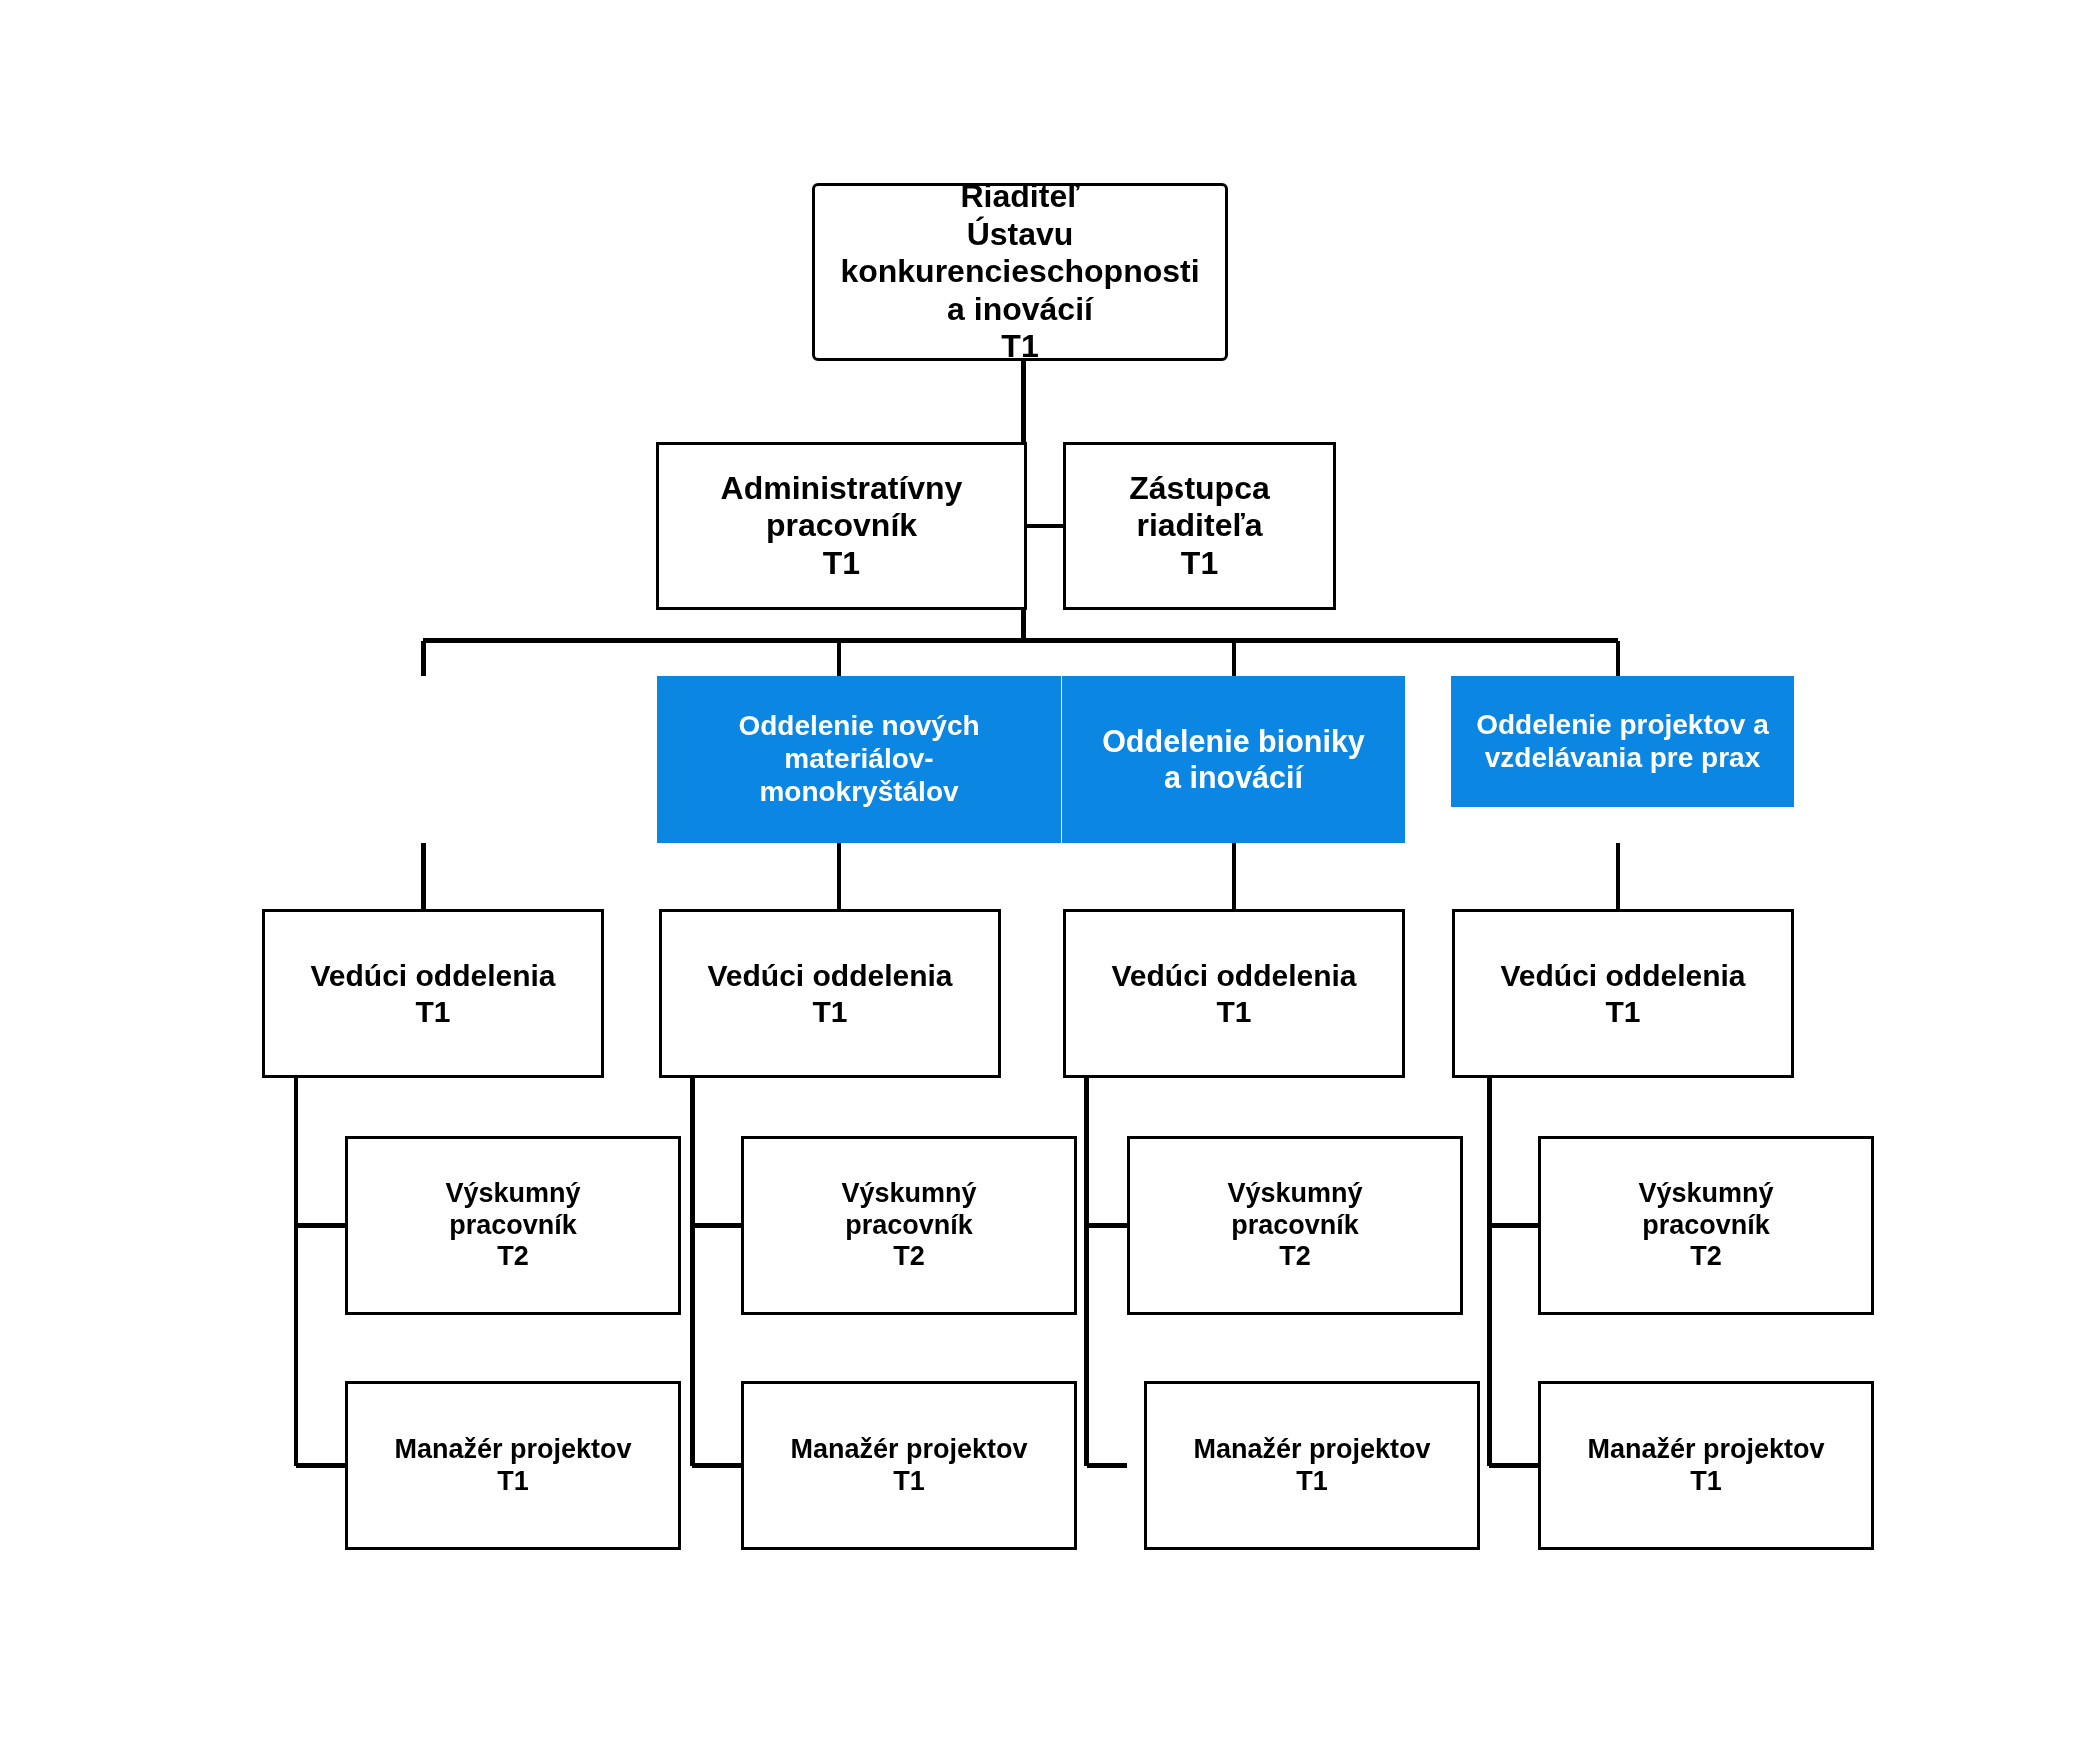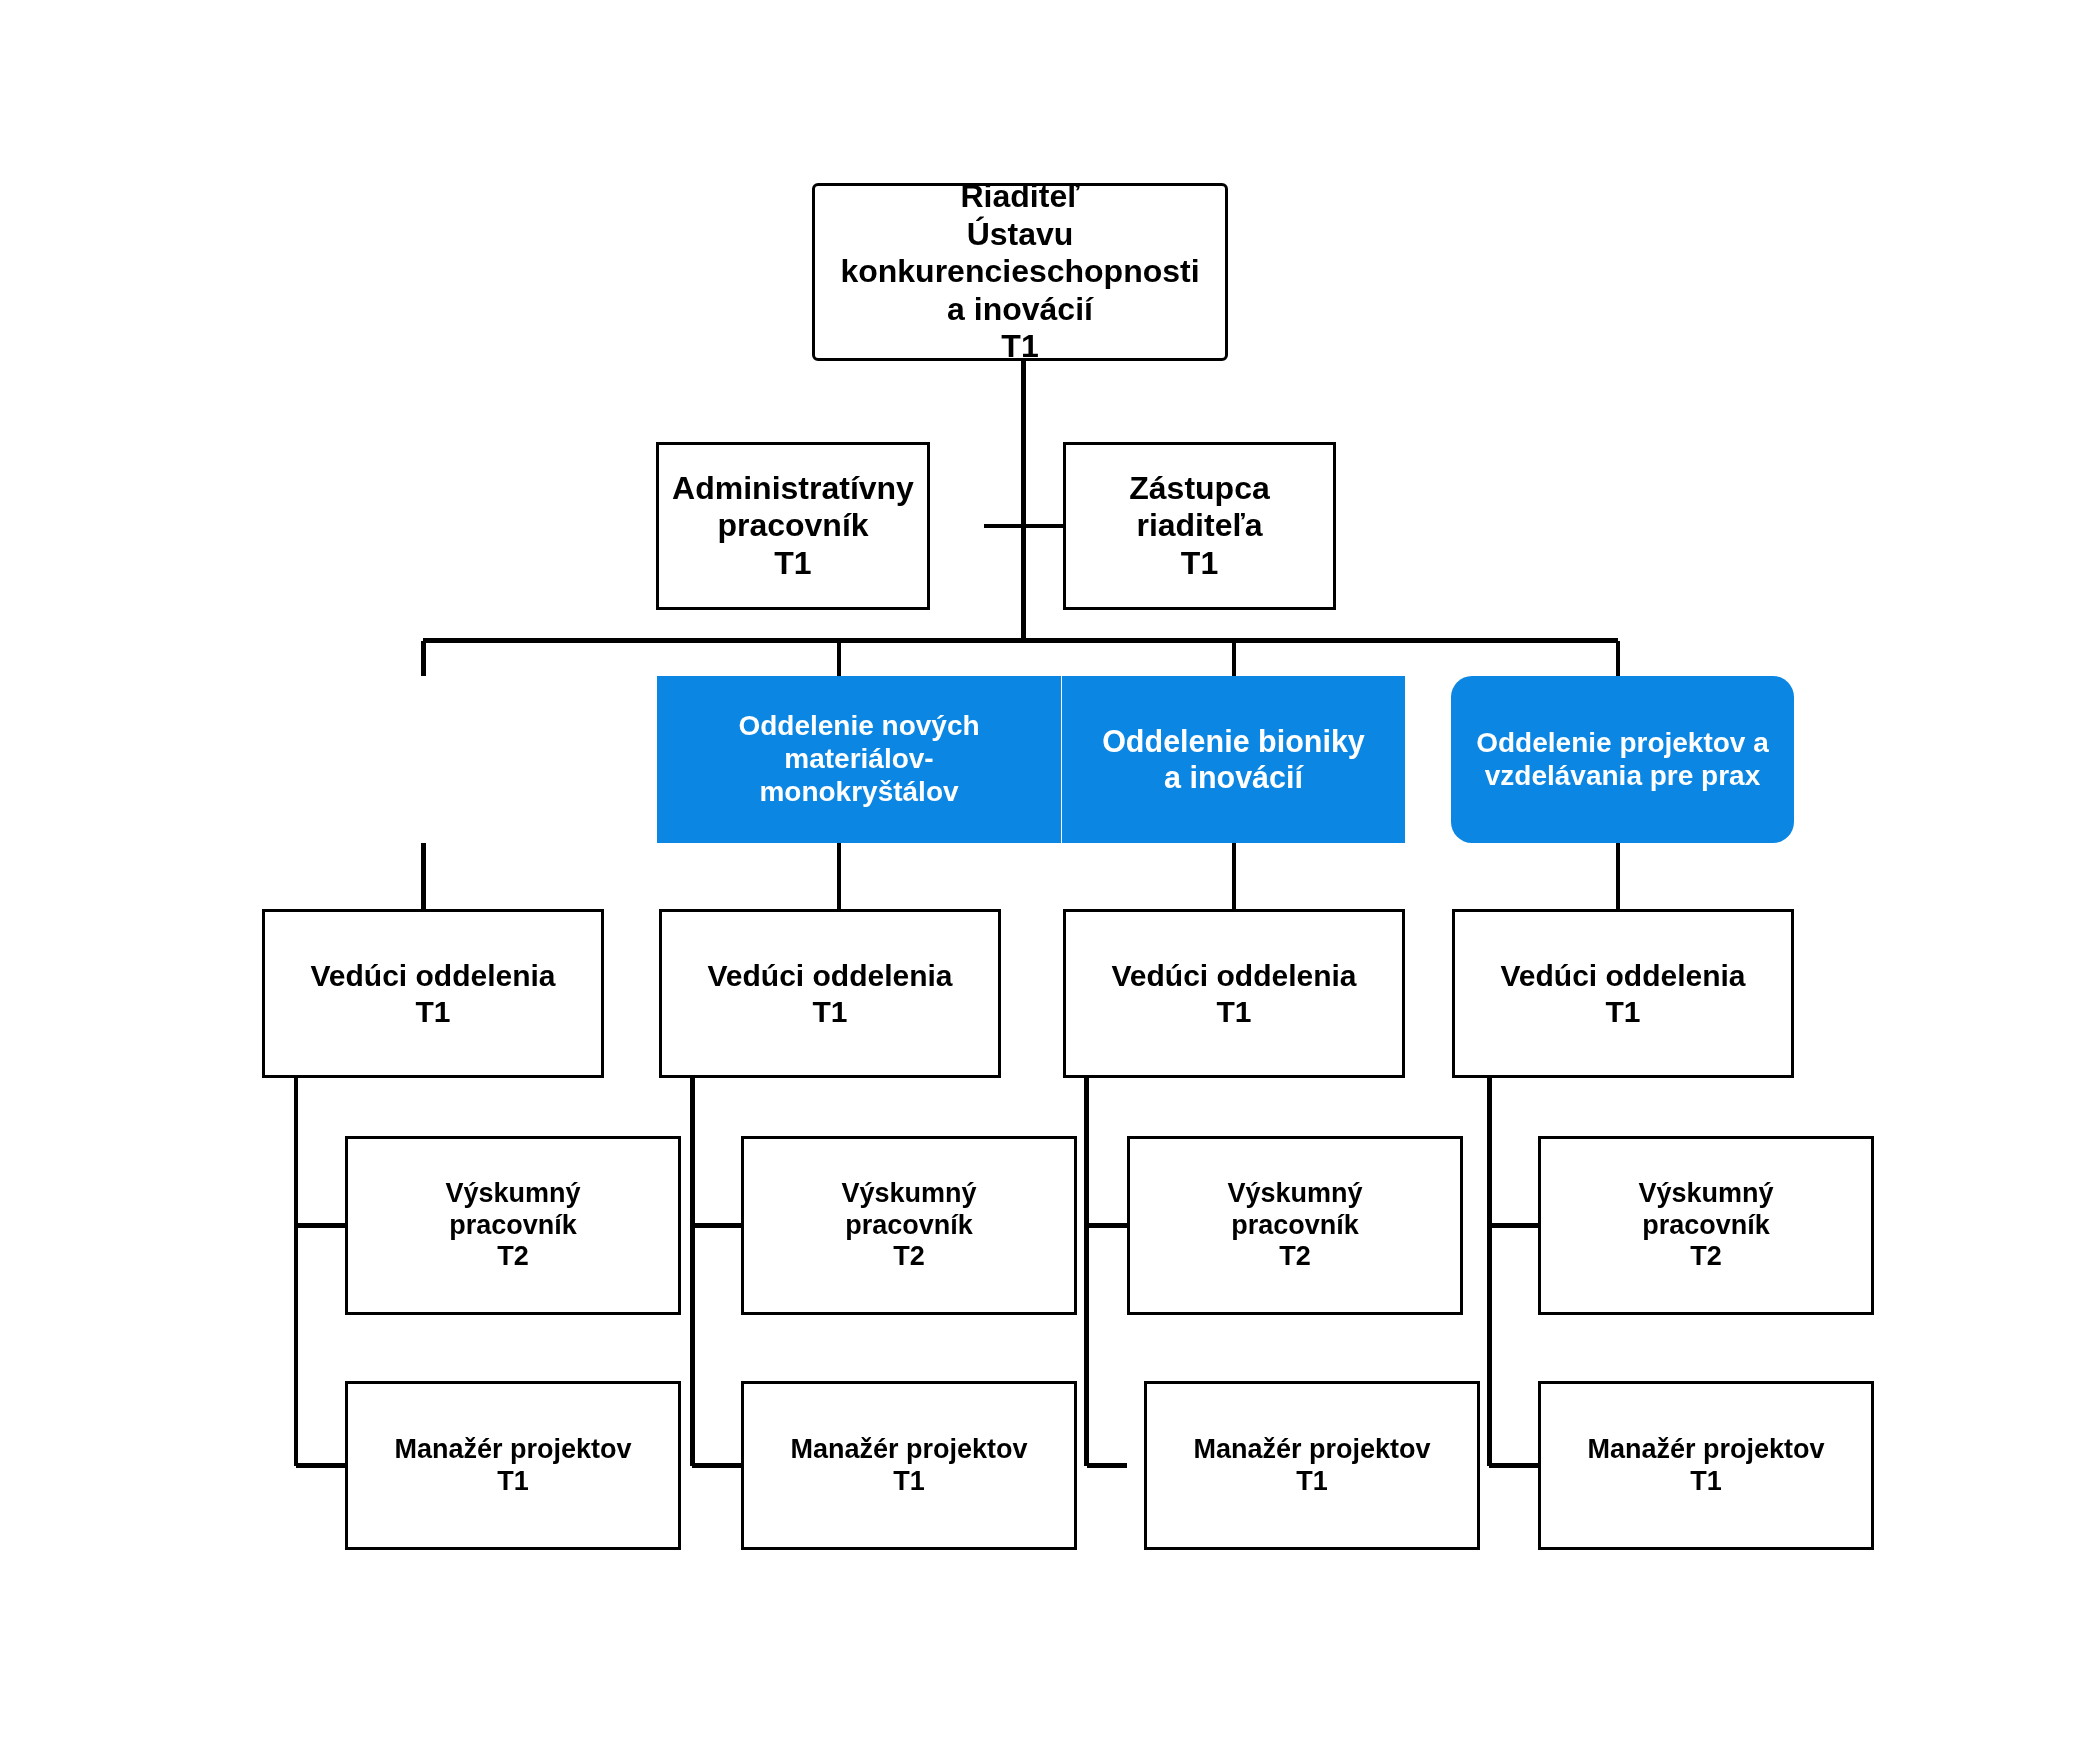--- a/index.html
+++ b/index.html
@@ -96,21 +96,21 @@
       <line x1="1953" y1="1922" x2="2017" y2="1922"></line>
     </g>
   </svg>
 
   <div class="node plain root" style="left:812px; top:183px; width:416px; height:178px;border-radius:6px;">Riaditeľ
 Ústavu
 konkurencieschopnosti
 a inovácií
 T1</div>
 
-  <div class="node plain level2" style="left:656px; top:442px; width:274px; height:168px;">Administratívny
+  <div class="node plain level2" style="left:656px; top:442px; width:371px; height:168px;">Administratívny
 pracovník
 T1</div>
 
   <div class="node plain level2" style="left:1063px; top:442px; width:273px; height:168px;">Zástupca riaditeľa
 T1</div>
 
   <div class="node plain lead" style="left:262px; top:909px; width:342px; height:169px;">Vedúci oddelenia
 T1</div>
   <div class="node plain staff" style="left:345px; top:1136px; width:336px; height:179px;">Výskumný
 pracovník
@@ -132,21 +132,21 @@
   <div class="node dept" style="left:1062px; top:676px; width:343px; height:167px;">Oddelenie bioniky
 a inovácií</div>
   <div class="node plain lead" style="left:1063px; top:909px; width:342px; height:169px;">Vedúci oddelenia
 T1</div>
   <div class="node plain staff" style="left:1127px; top:1136px; width:336px; height:179px;">Výskumný
 pracovník
 T2</div>
   <div class="node plain staff" style="left:1144px; top:1381px; width:336px; height:169px;">Manažér projektov
 T1</div>
 
-  <div class="node dept dept-narrow" style="left:1451px; top:676px; width:343px; height:167px;border-radius:21px;">Oddelenie projektov a
+  <div class="node dept dept-narrow" style="left:1451px; top:676px; width:343px; height:131px;">Oddelenie projektov a
 vzdelávania pre prax</div>
   <div class="node plain lead" style="left:1452px; top:909px; width:342px; height:169px;">Vedúci oddelenia
 T1</div>
   <div class="node plain staff" style="left:1538px; top:1136px; width:336px; height:179px;">Výskumný
 pracovník
 T2</div>
   <div class="node plain staff" style="left:1538px; top:1381px; width:336px; height:169px;">Manažér projektov
 T1</div>
 
 </div>

